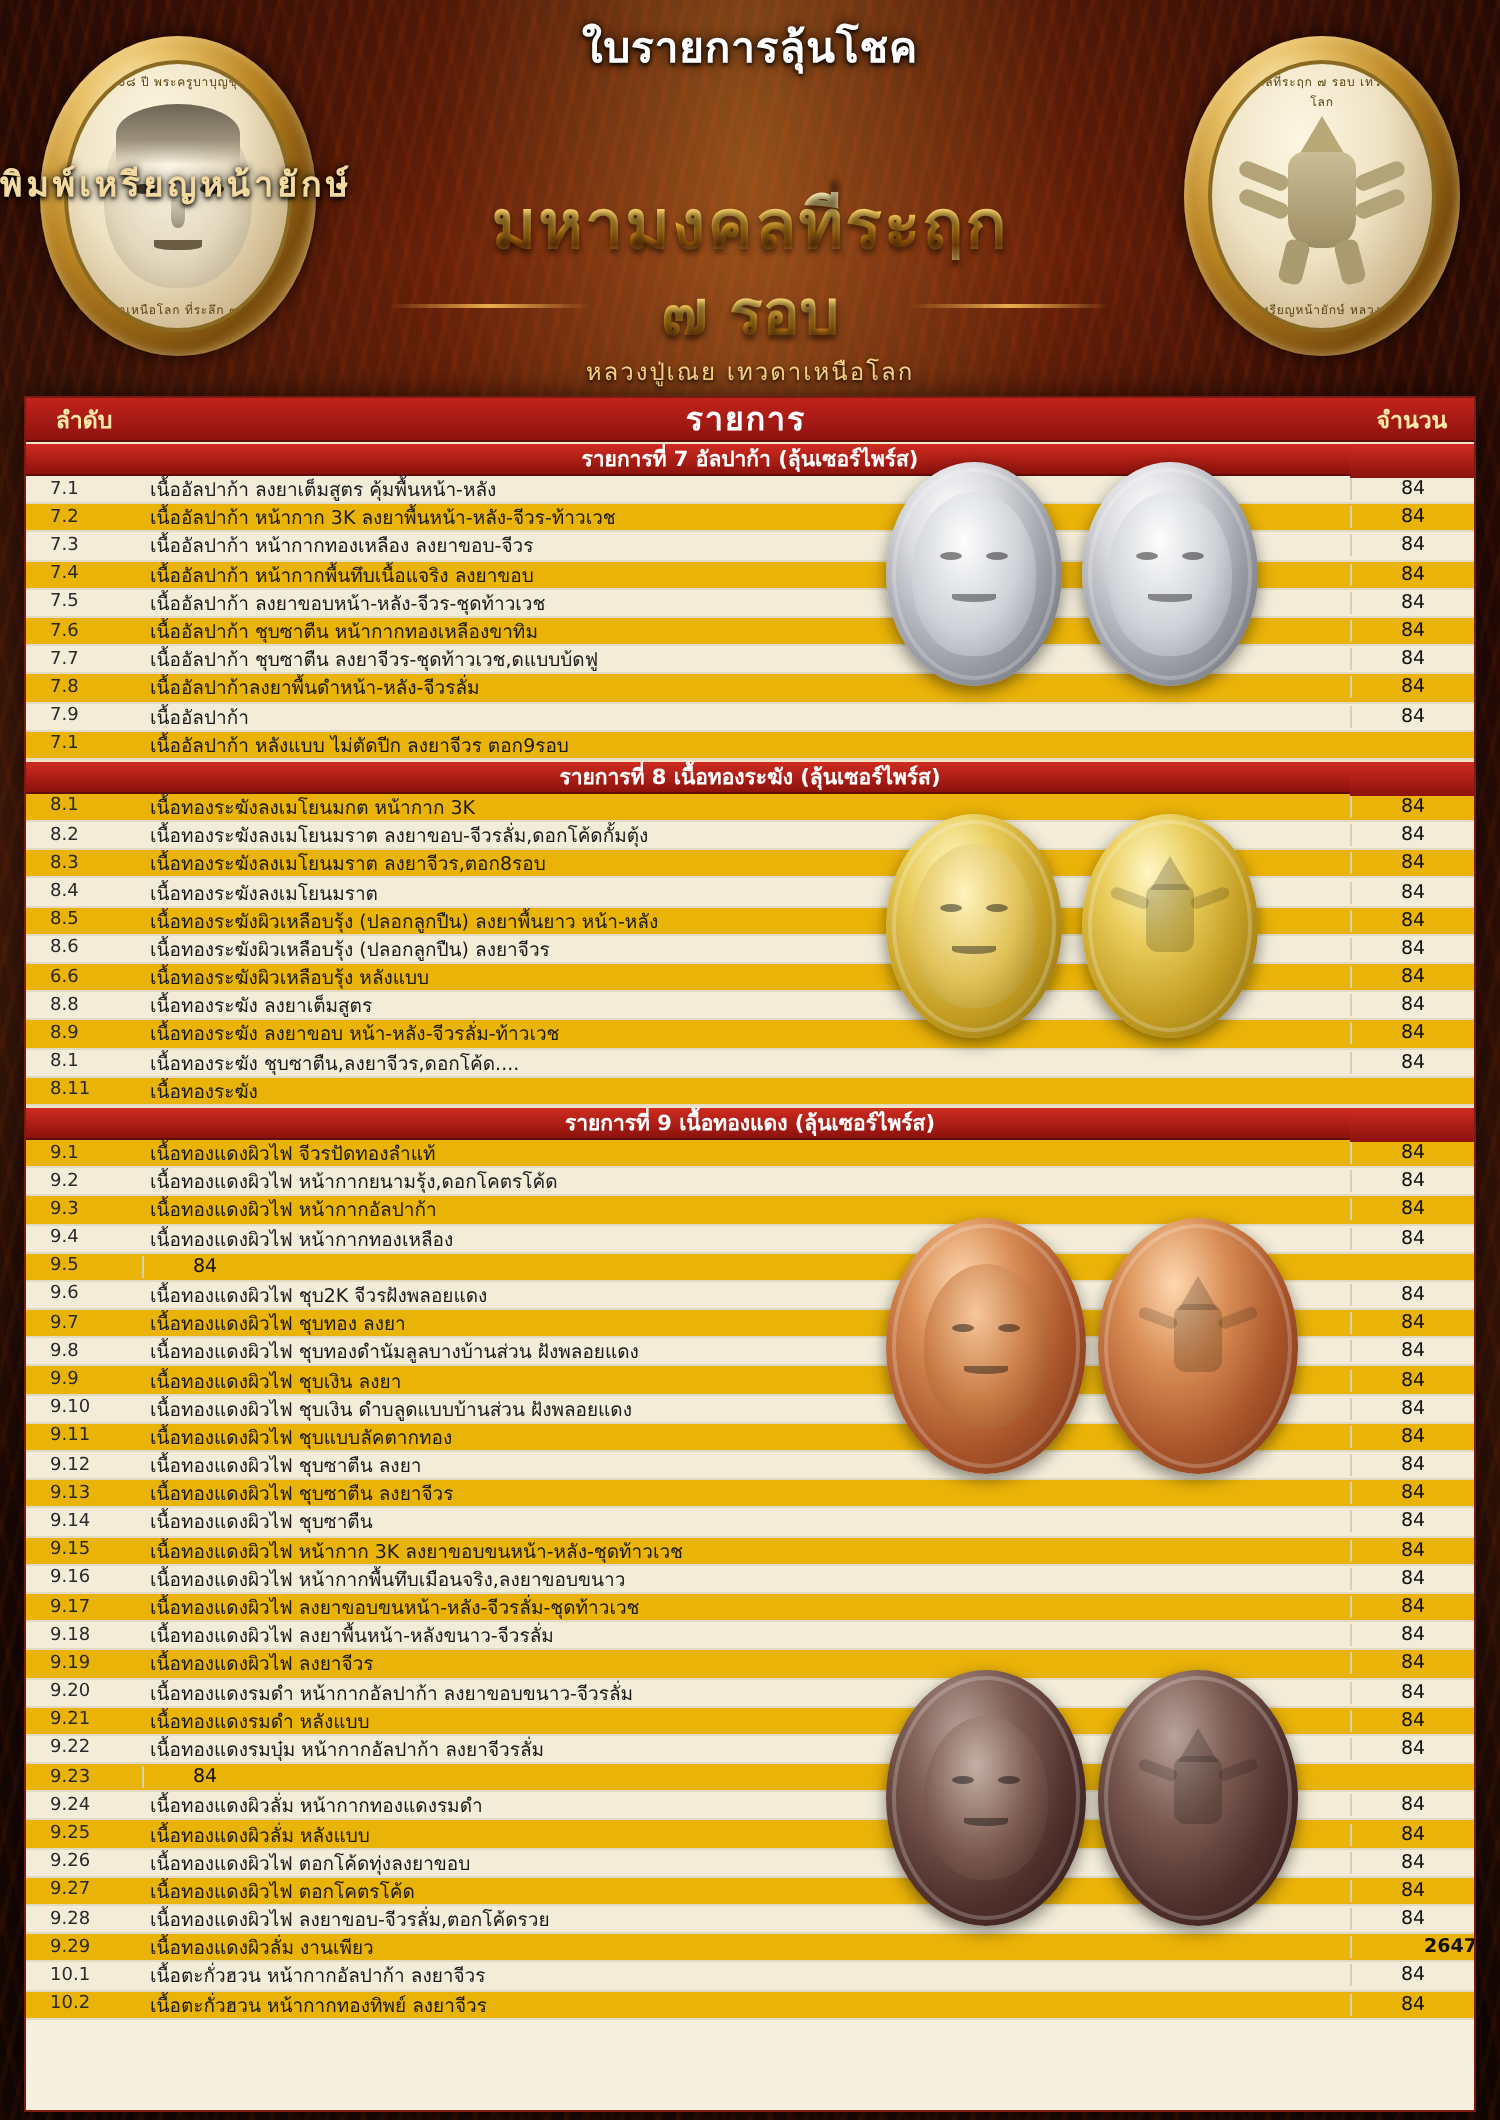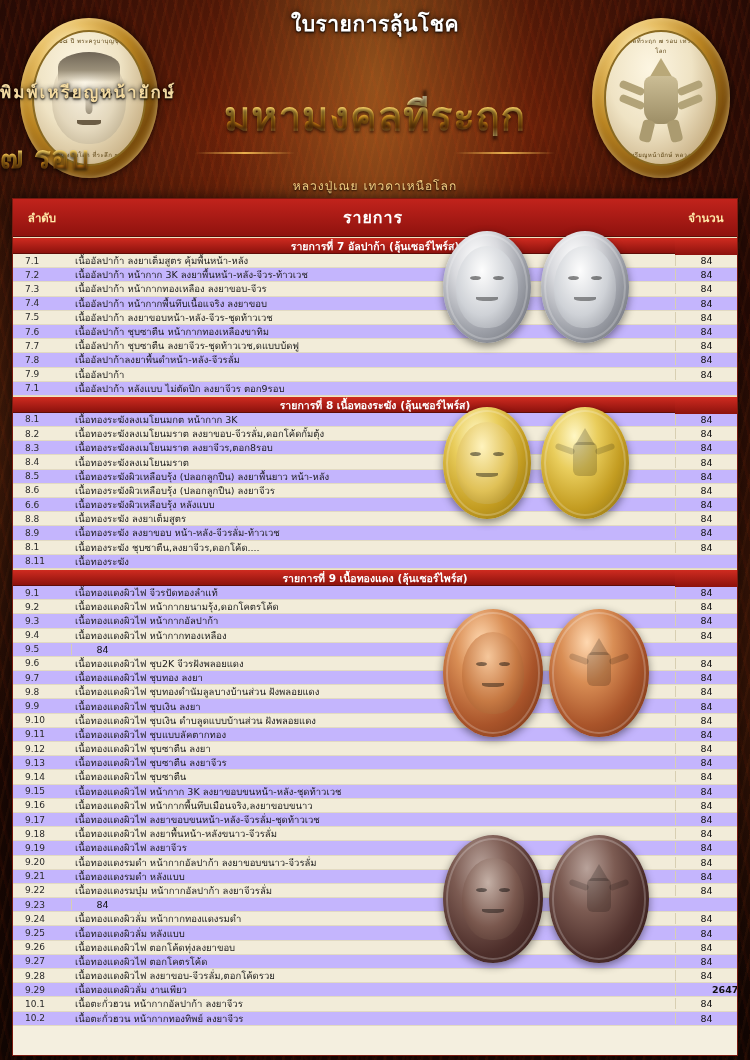--- a/index.html
+++ b/index.html
@@ -50,33 +50,33 @@
     text-align:left;
     color:#f2d9a0;
     font-size:17px;
     font-weight:bold;
     letter-spacing:2px;
     text-shadow:0 0 5px rgba(0,0,0,0.9), 0 1px 2px #000;
   }
   .hdr-main {
     position:absolute; left:0; right:0; top:96px;
     text-align:center;
-    font-size:40px;
+    font-size:34px;
     font-weight:bold;
     line-height:1;
     background:linear-gradient(180deg,#fff4c8 0%,#ffd86a 28%,#e8a021 55%,#a85a0c 78%,#f5d27a 100%);
     -webkit-background-clip:text;
     background-clip:text;
     color:transparent;
     text-shadow:0 2px 3px rgba(0,0,0,0.55);
     letter-spacing:1px;
   }
   .hdr-main2 {
     position:absolute; left:0; right:0; top:142px;
-    text-align:left;
+    text-align:center;
     font-size:31px;
     font-weight:bold;
     line-height:1;
     background:linear-gradient(180deg,#fff4c8 0%,#ffd86a 30%,#e8a021 60%,#b06510 85%,#f5d27a 100%);
     -webkit-background-clip:text;
     background-clip:text;
     color:transparent;
     text-shadow:0 2px 3px rgba(0,0,0,0.6);
   }
   .hdr-sub2 {
@@ -190,21 +190,21 @@
   .sheet {
     position:absolute;
     left:12px; right:12px; top:198px; bottom:4px;
     background:#f4efdf;
     border:1px solid #7a1a10;
     box-shadow:0 0 14px rgba(0,0,0,0.65);
     overflow:hidden;
   }
   .col-head {
     display:flex;
-    height:38px;
+    height:22px;
     background:linear-gradient(180deg,#c1231c 0%, #8f120e 100%);
     color:#ffe9a8;
     font-size:11.5px;
     font-weight:bold;
     align-items:center;
     border-bottom:1px solid #5e0d08;
   }
   .col-head .c-no { width:58px; text-align:center; }
   .col-head .c-item { flex:1; text-align:center; font-size:16px; color:#ffffff; letter-spacing:1px;}
   .col-head .c-qty { width:62px; text-align:center; }
@@ -226,21 +226,21 @@
     background:linear-gradient(180deg,#cf2b20 0%, #8c120d 100%);
   }
 
   .row {
     display:flex;
     height:14.2px;
     align-items:center;
     font-size:9.5px;
     color:#1b1b1b;
     border-bottom:1px solid #e2dac2;
-    background:#c4b5fd;
+    background:#eab308;
   }
   .row:nth-child(even) { background:#f2ecd9; }
   .row .r-no {
     width:58px;
     padding-left:12px;
     font-size:9px;
     color:#2a2a2a;
   }
   .row .r-txt {
     flex:1;

